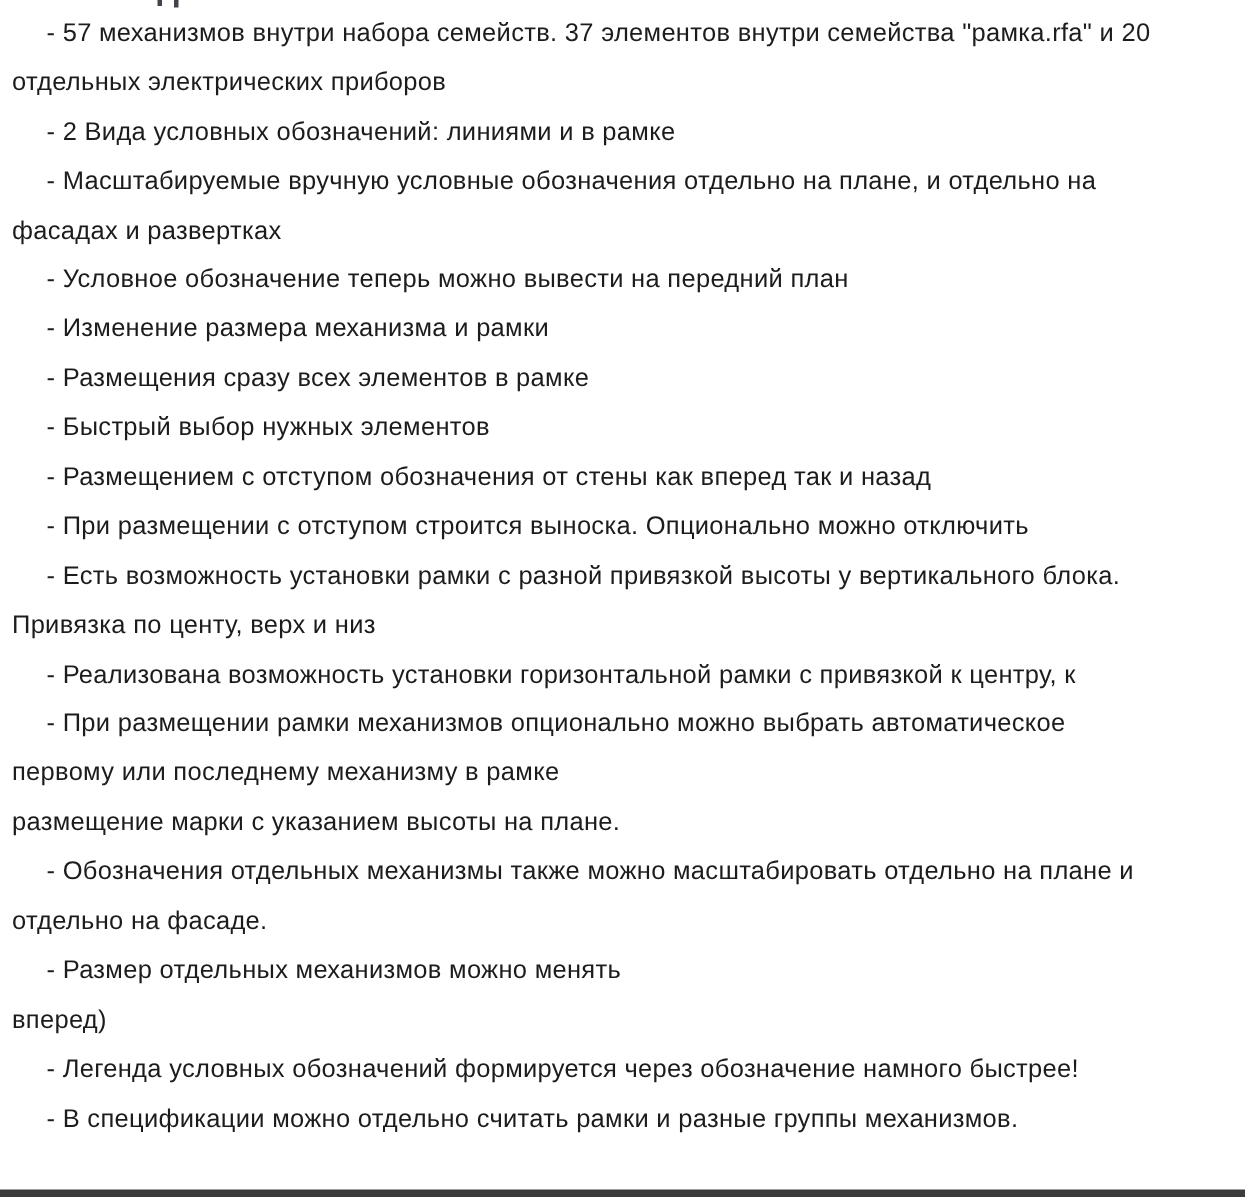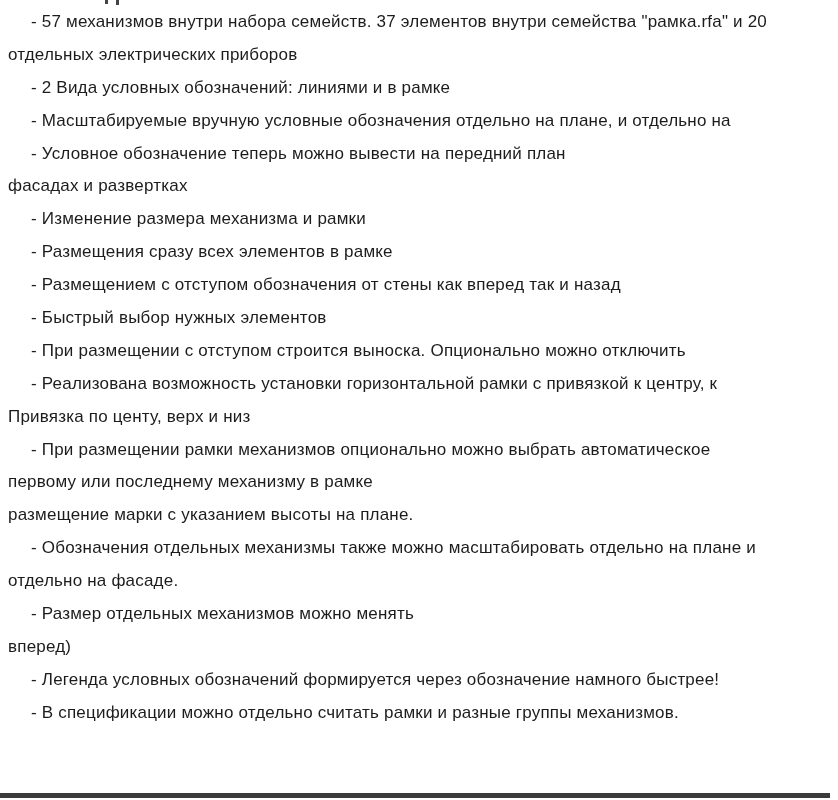--- a/index.html
+++ b/index.html
@@ -55,29 +55,30 @@
 <body>
 
 <div id="remnant-1" class="remnant"></div>
 <div id="remnant-2" class="remnant"></div>
 
 <div id="feature-list">
     <div class="line">- 57 механизмов внутри набора семейств. 37 элементов внутри семейства "рамка.rfa" и 20</div>
     <div class="line cont">отдельных электрических приборов</div>
     <div class="line">- 2 Вида условных обозначений: линиями и в рамке</div>
     <div class="line">- Масштабируемые вручную условные обозначения отдельно на плане, и отдельно на</div>
+    <div class="line cont">фасадах и развертках</div>
     <div class="line">- Условное обозначение теперь можно вывести на передний план</div>
-    <div class="line cont">фасадах и развертках</div>
     <div class="line">- Изменение размера механизма и рамки</div>
     <div class="line">- Размещения сразу всех элементов в рамке</div>
+    <div class="line">- Быстрый выбор нужных элементов</div>
     <div class="line">- Размещением с отступом обозначения от стены как вперед так и назад</div>
-    <div class="line">- Быстрый выбор нужных элементов</div>
     <div class="line">- При размещении с отступом строится выноска. Опционально можно отключить</div>
+    <div class="line">- Есть возможность установки рамки с разной привязкой высоты у вертикального блока.</div>
+    <div class="line cont">Привязка по центу, верх и низ</div>
     <div class="line">- Реализована возможность установки горизонтальной рамки с привязкой к центру, к</div>
-    <div class="line cont">Привязка по центу, верх и низ</div>
     <div class="line">- При размещении рамки механизмов опционально можно выбрать автоматическое</div>
     <div class="line cont">первому или последнему механизму в рамке</div>
     <div class="line cont">размещение марки с указанием высоты на плане.</div>
     <div class="line">- Обозначения отдельных механизмы также можно масштабировать отдельно на плане и</div>
     <div class="line cont">отдельно на фасаде.</div>
     <div class="line">- Размер отдельных механизмов можно менять</div>
     <div class="line cont">вперед)</div>
     <div class="line">- Легенда условных обозначений формируется через обозначение намного быстрее!</div>
     <div class="line">- В спецификации можно отдельно считать рамки и разные группы механизмов.</div>
   </div>

